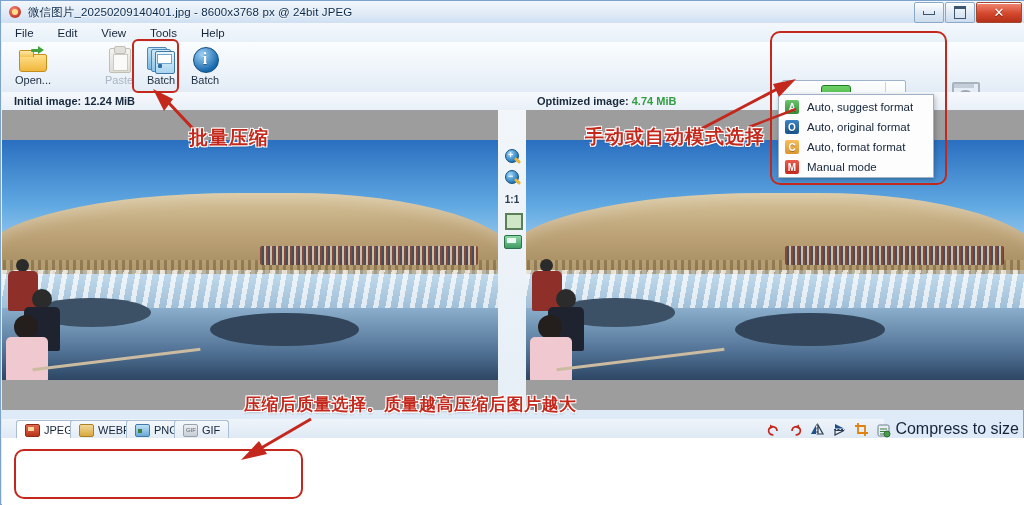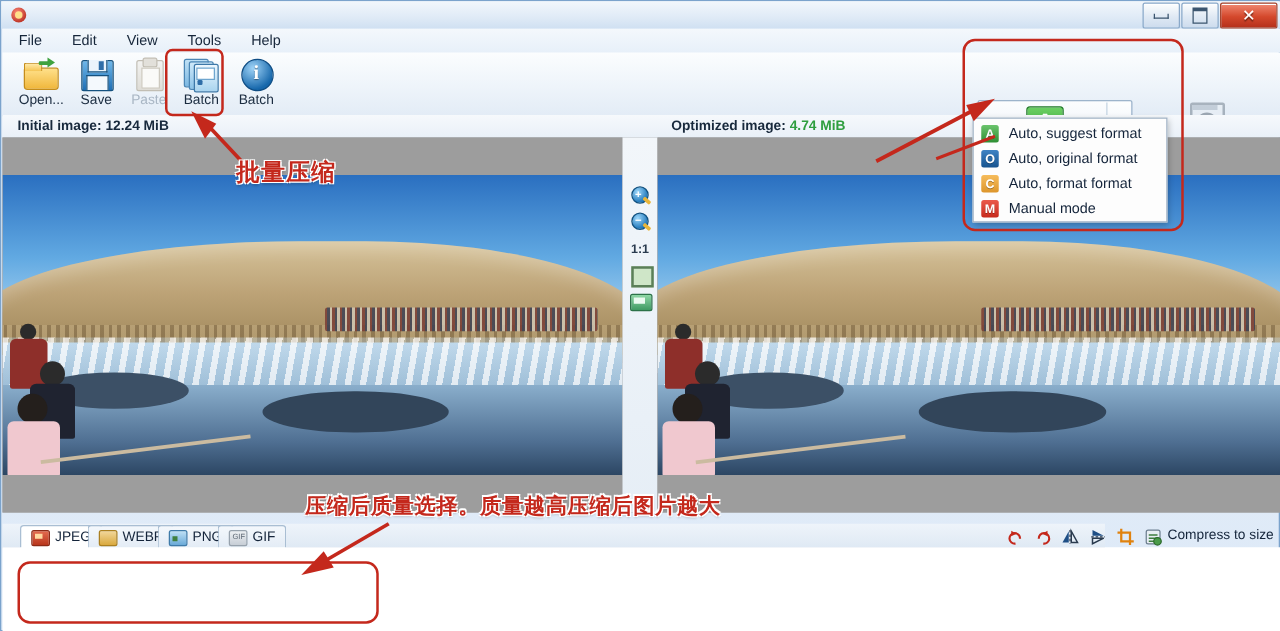--- a/index.html
+++ b/index.html
@@ -232,33 +232,34 @@
   .tabico{width:13px;height:11px;border-radius:2px;position:relative;}
   .ti-jpeg{background:linear-gradient(#e36b4f,#b8361c);border:1px solid #8c2a16;}
   .ti-jpeg:after{content:"";position:absolute;left:2px;top:2px;width:6px;height:4px;background:#ffd9a0;}
   .ti-webp{background:linear-gradient(#f2d79a,#d9a93e);border:1px solid #ab8020;}
   .ti-png{background:linear-gradient(#bfe0f5,#6aaad8);border:1px solid #3f7ba9;}
   .ti-png:after{content:"";position:absolute;left:2px;top:4px;width:4px;height:4px;background:#3f7f3f;}
   .ti-gif{background:linear-gradient(#eceff2,#c7ced6);border:1px solid #97a2ad;}
   .ti-gif:after{content:"";position:absolute;left:2px;top:3px;font-size:6px;color:#5c6773;line-height:5px;content:"GIF";}
   .rtools{position:absolute;right:4px;top:419px;height:18px;display:flex;align-items:center;gap:7px;}
   .rt{width:15px;height:15px;position:relative;}
-  .cts{display:flex;align-items:flex-start;gap:4px;font-size:11px;color:#14243a;}
+  .cts{display:flex;align-items:flex-end;gap:4px;font-size:16px;color:#14243a;}
   .panel{
     position:absolute;left:1px;top:437px;width:1022px;height:66px;background:#fff;
     border-top:1px solid #fff;
   }
 </style>
 </head>
 <body>
 
 <div class="win">
 
   <div class="titlebar">
     <div class="title-icon"></div>
+    <div class="title-text">微信图片_20250209140401.jpg - 8600x3768 px @ 24bit JPEG</div>
     <div class="wbtns">
       <div class="wbtn">
           <i class="ico-min"></i>
         </div>
       <div class="wbtn">
           <i class="ico-max"></i>
         </div>
       <div class="wbtn close">
           <span class="ico-close">✕</span>
         </div>
@@ -277,29 +278,20 @@
 
     <div class="tbtn" style="left:6px">
       <div class="tico ic-open">
         <div class="f1"></div>
           <div class="f2"></div>
           <div class="arr"></div>
       </div>
       <div class="lbl">Open...</div>
     </div>
 
-    <div class="tbtn" style="left:50px">
-      <div class="tico ic-save">
-        <div class="body"></div>
-          <div class="shut"></div>
-          <div class="shut2"></div>
-          <div class="lab"></div>
-      </div>
-      <div class="lbl">Save</div>
-    </div>
 
     <div class="tbtn disabled" style="left:92px">
       <div class="tico ic-paste">
         <div class="cb"></div>
           <div class="clip"></div>
           <div class="pg"></div>
       </div>
       <div class="lbl">Paste</div>
     </div>
 
@@ -529,15 +521,16 @@
     <path d="M700 128 L780 86" stroke="#c4281c" stroke-width="3" fill="none"></path>
     <path d="M795 78 L778 96 L772 83 Z" fill="#c4281c"></path>
 
     <path d="M748 126 L795 108" stroke="#c4281c" stroke-width="2.5" fill="none"></path>
 
     <path d="M310 418 L255 450" stroke="#c4281c" stroke-width="3" fill="none"></path>
     <path d="M240 459 L258 440 L266 453 Z" fill="#c4281c"></path>
   </svg>
 
   <div class="cn cn1">批量压缩</div>
+  <div class="cn cn2">手动或自动模式选择</div>
   <div class="cn cn3">压缩后质量选择。质量越高压缩后图片越大</div>
 
 </div>
 
 </body></html>

